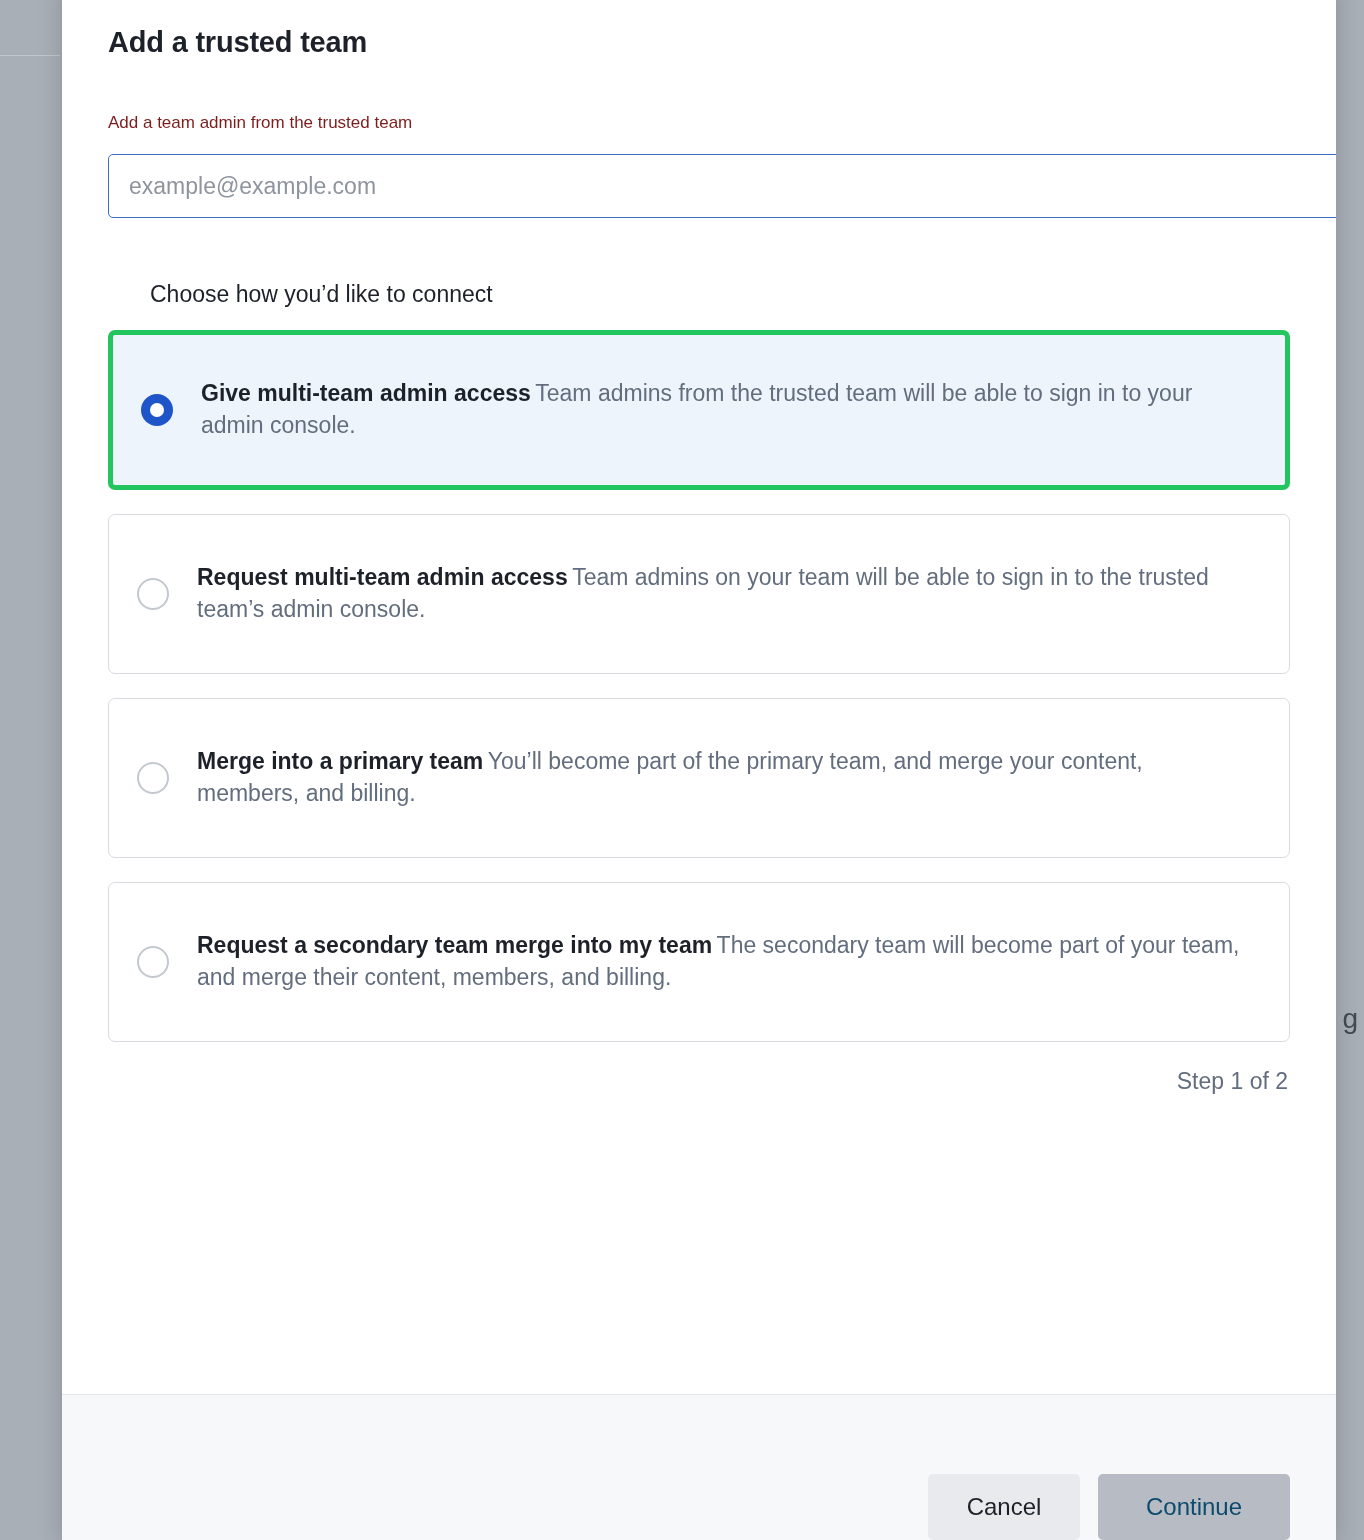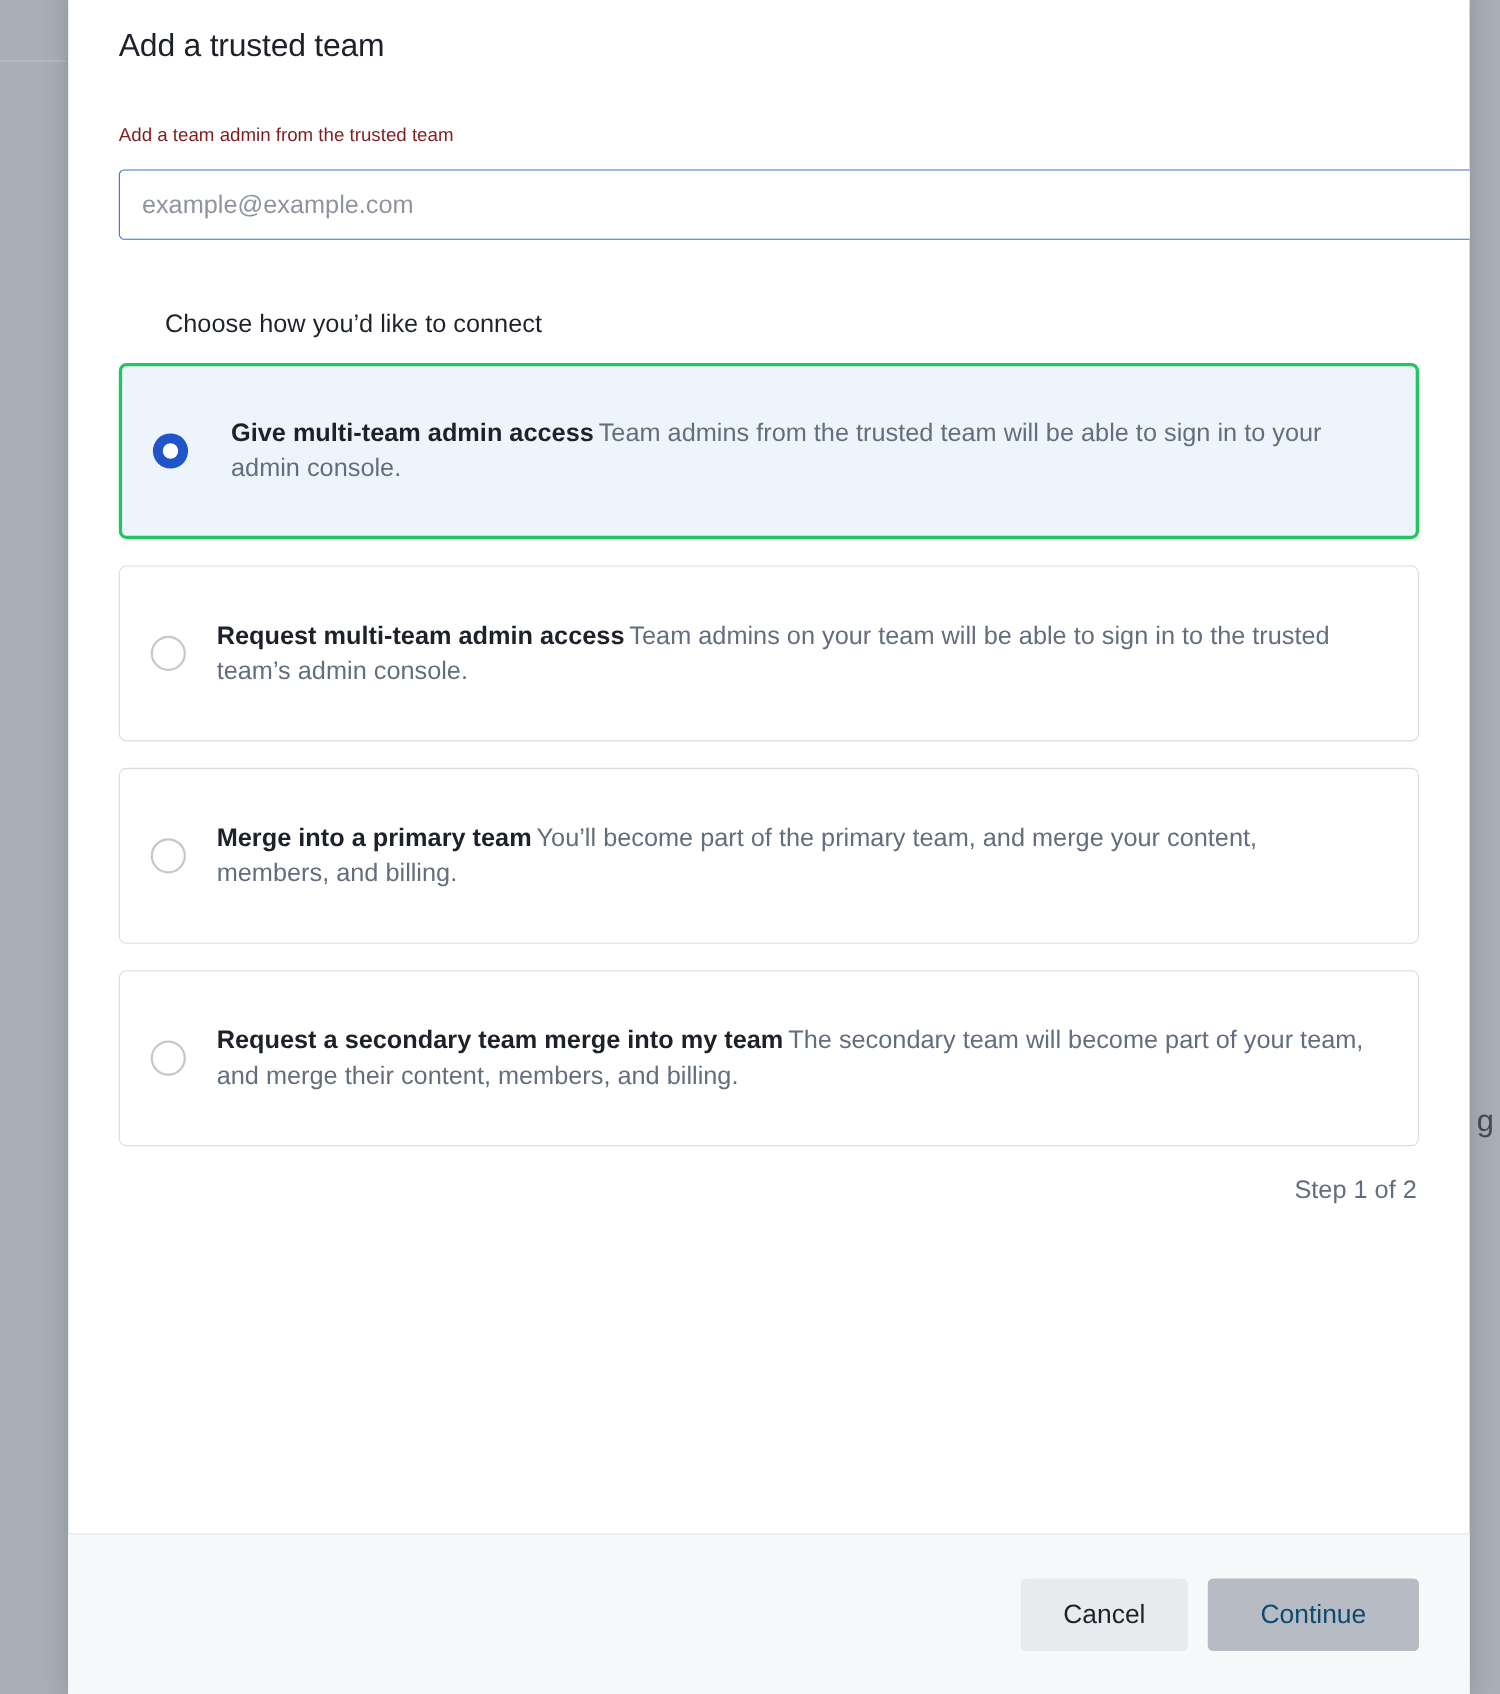--- a/index.html
+++ b/index.html
@@ -58,21 +58,21 @@
   .modal-body {
     flex: 1 1 auto;
     padding: 44px 46px 0 46px;
     overflow: hidden;
   }
   .modal-title {
     font-size: 29px;
     color: #1d2129;
     letter-spacing: -0.2px;
     margin: 0 0 54px 0;
-    font-weight: 400;
+    font-weight: 700;
   }
   .field-label {
     font-size: 17px;
     color: #7f1d1d;
     margin-bottom: 21px;
   }
   .email-input {
     display: block;
     width: 1309px;
     height: 64px;
@@ -105,23 +105,22 @@
     display: flex;
     align-items: center;
     border: 1px solid #d8dce1;
     border-radius: 7px;
     background: #ffffff;
     padding: 28px 30px 28px 28px;
     min-height: 160px;
     cursor: pointer;
   }
   .option.selected {
-    border: 3px solid #22c55e;
+    border: 5px solid #22c55e;
     background: #eef4fc;
-    gap: 11px;
   }
   .radio {
     flex: 0 0 auto;
     width: 32px;
     height: 32px;
     border-radius: 50%;
     border: 2px solid #c3c8cf;
     background: #fff;
     margin-right: 28px;
     position: relative;
@@ -161,21 +160,21 @@
     color: #626d7d;
     margin-top: 26px;
     padding-right: 2px;
   }
   .modal-footer {
     flex: 0 0 auto;
     height: 146px;
     border-top: 1px solid #e3e6ea;
     background: #f7f8fa;
     display: flex;
-    align-items: center;
+    align-items: flex-end;
     justify-content: flex-end;
     padding-right: 46px;
     gap: 18px;
   }
   .btn {
     border: 0;
     border-radius: 5px;
     font-size: 24px;
     font-family: "Liberation Sans", sans-serif;
     cursor: pointer;

